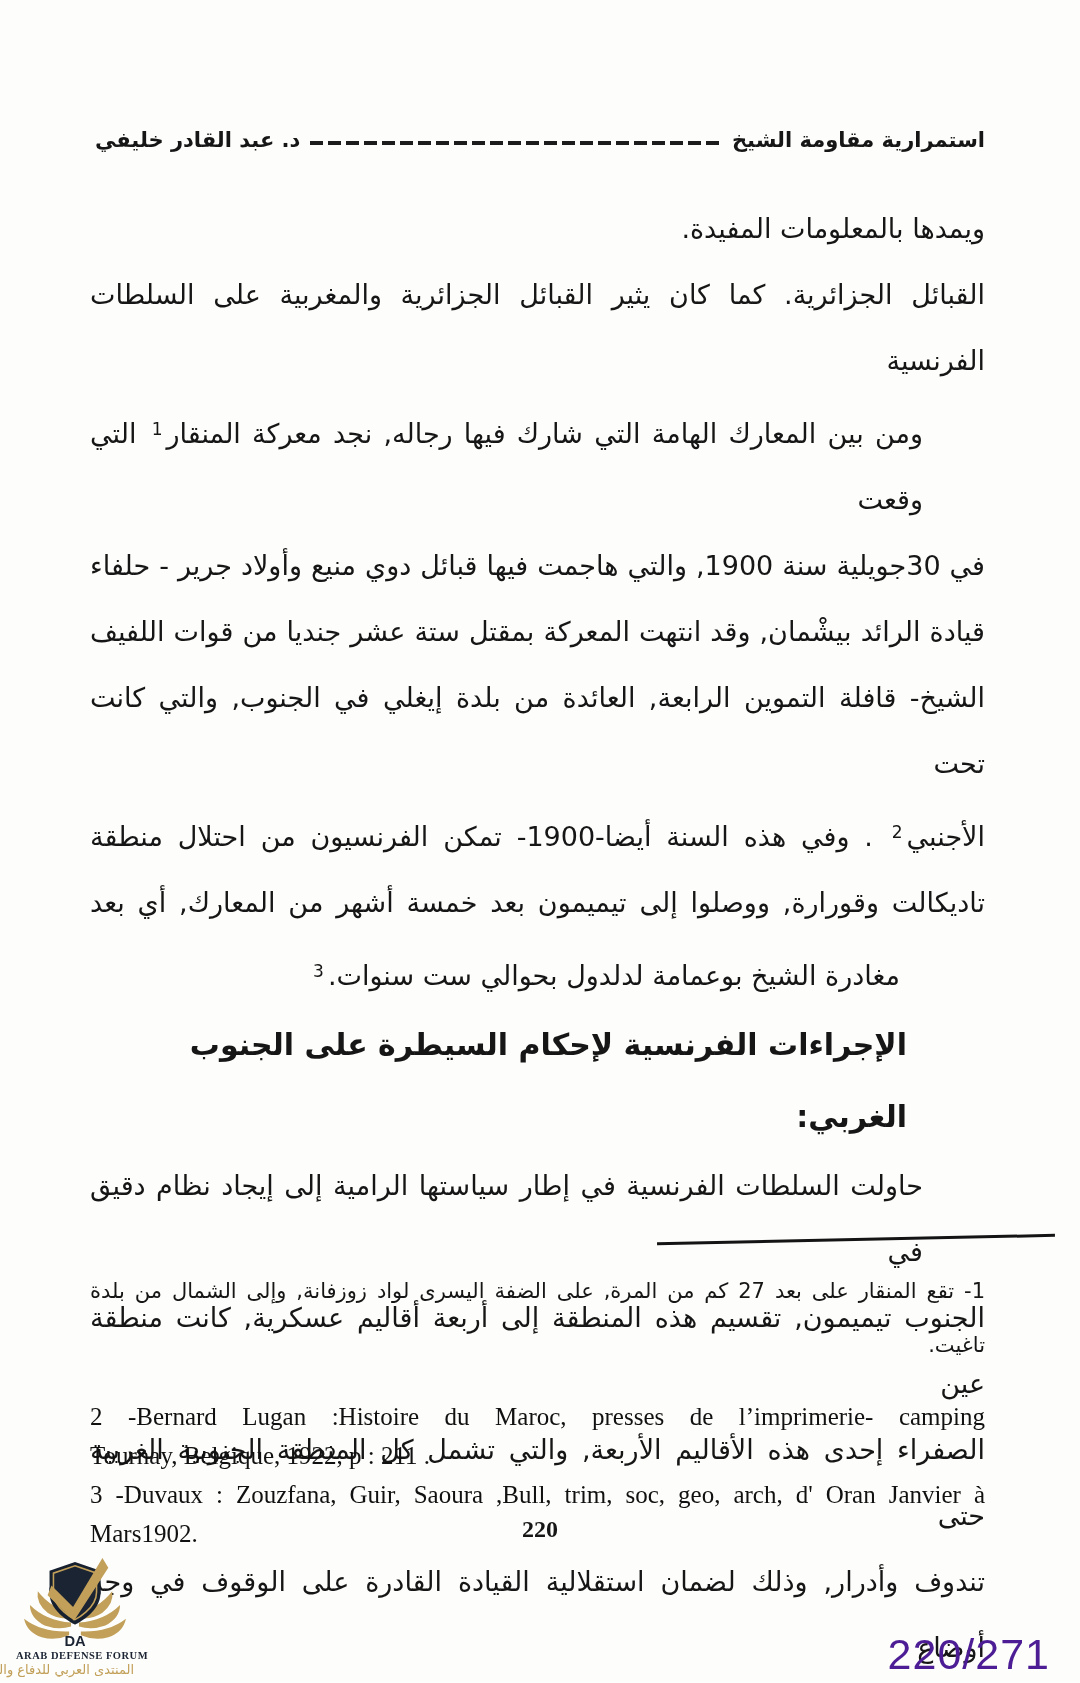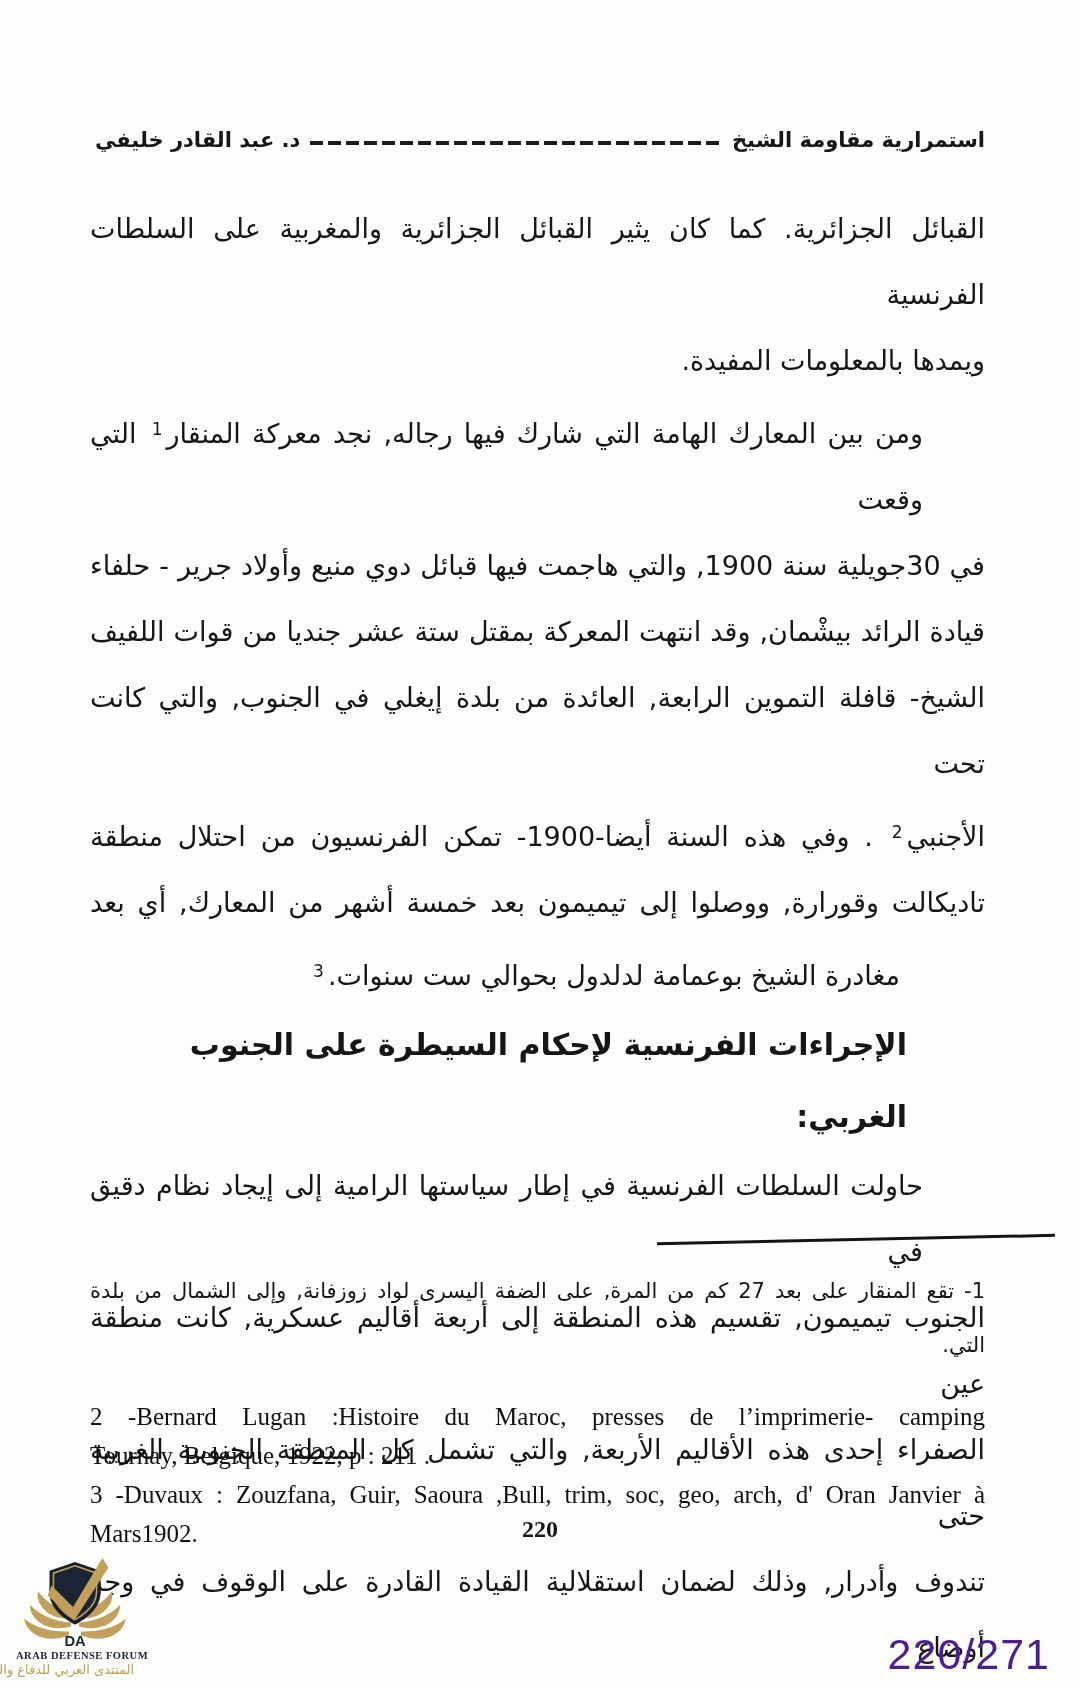--- a/index.html
+++ b/index.html
@@ -79,22 +79,22 @@
 
 <div class="page">
 
   <div class="header">
     <span>استمرارية مقاومة الشيخ</span>
     <span class="h-rule"></span>
     <span>د. عبد القادر خليفي</span>
   </div>
 
   <div class="content">
+    <div class="bline endline">ويمدها بالمعلومات المفيدة.</div>
     <div class="bline">القبائل الجزائرية. كما كان يثير القبائل الجزائرية والمغربية على السلطات الفرنسية</div>
-    <div class="bline endline">ويمدها بالمعلومات المفيدة.</div>
 
     <div class="bline indent"><span>ومن بين المعارك الهامة التي شارك فيها رجاله, نجد معركة المنقار</span><sup>1</sup><span> التي وقعت</span></div>
     <div class="bline">في 30جويلية سنة 1900, والتي هاجمت فيها قبائل دوي منيع وأولاد جرير - حلفاء</div>
     <div class="bline">قيادة الرائد بيشْمان, وقد انتهت المعركة بمقتل ستة عشر جنديا من قوات اللفيف</div>
     <div class="bline">الشيخ- قافلة التموين الرابعة, العائدة من بلدة إيغلي في الجنوب,  والتي كانت تحت</div>
     <div class="bline"><span>الأجنبي</span><sup>2</sup><span> . وفي هذه السنة أيضا-1900- تمكن الفرنسيون من احتلال منطقة</span></div>
     <div class="bline">تاديكالت وقورارة, ووصلوا إلى تيميمون بعد خمسة أشهر من المعارك, أي بعد</div>
     <div class="bline lastpara"><span>مغادرة الشيخ بوعمامة لدلدول بحوالي ست سنوات.</span><sup>3</sup></div>
 
     <div class="heading">الإجراءات الفرنسية لإحكام السيطرة على الجنوب الغربي:</div>
@@ -103,21 +103,21 @@
     <div class="bline">الجنوب تيميمون, تقسيم هذه المنطقة إلى أربعة أقاليم عسكرية, كانت منطقة عين</div>
     <div class="bline">الصفراء إحدى هذه الأقاليم الأربعة, والتي تشمل كل المنطقة الجنوبية الغربية حتى</div>
     <div class="bline">تندوف وأدرار, وذلك لضمان استقلالية القيادة القادرة على الوقوف في وجه أوضاع</div>
     <div class="bline">غير متوقعة. لكن هذه القرارات لم تعط نتائجها المرجوة على الميدان, إذ تواصلت</div>
   </div>
 
   <div class="footnotes">
     <div class="fn-rule"></div>
     <div class="fn-ar">
       <div class="f1">1- تقع المنقار على بعد 27 كم من المرة, على الضفة اليسرى لواد زوزفانة, وإلى الشمال من بلدة</div>
-      <div class="f2">التي.</div>
+      <div class="f2">تاغيت.</div>
     </div>
     <div class="fn-latin">
       <div class="jl">2 -Bernard Lugan :Histoire du Maroc, presses de l’imprimerie- camping</div>
       <div>Tournay, Belgique, 1922, p : 211 .</div>
       <div class="jl">3 -Duvaux : Zouzfana, Guir, Saoura ,Bull, trim, soc, geo, arch,  d' Oran Janvier à</div>
       <div>Mars1902.</div>
     </div>
   </div>
 
   <div class="page-number">220</div>

